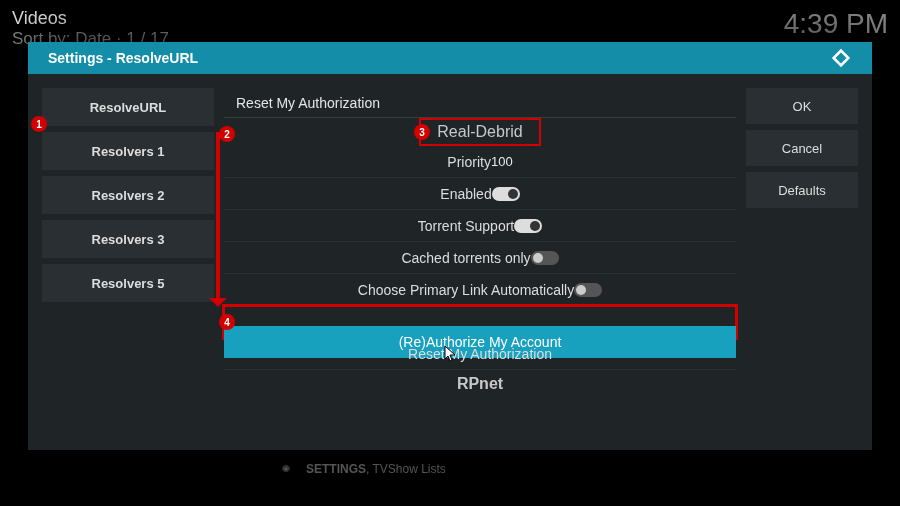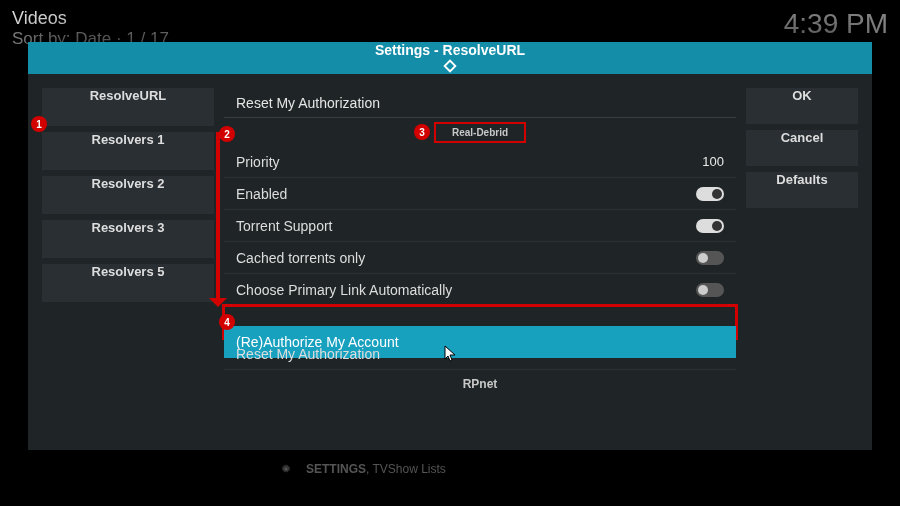--- a/index.html
+++ b/index.html
@@ -29,36 +29,35 @@
   background: #1f2426;
   box-shadow: 0 0 40px rgba(0,0,0,0.9);
 }
 .dlg-header {
   height: 32px;
   background: #148da8;
   display: flex;
   align-items: center;
   justify-content: space-between;
   padding: 0 20px;
-  flex-direction: column;
 }
 .dlg-header .title { color: #fff; font-weight: bold; font-size: 14px; }
 .kodi-logo { width: 22px; height: 22px; }
 .body {
   display: flex;
   height: calc(100% - 32px);
   padding: 14px 14px 14px 14px;
   gap: 10px;
 }
 .sidebar { width: 172px; display: flex; flex-direction: column; gap: 6px; }
 .side-item {
   background: #2a2f33;
   height: 38px;
   display: flex;
-  align-items: flex-start;
+  align-items: center;
   justify-content: center;
   color: #ddd;
   font-size: 13px;
   font-weight: 600;
   position: relative;
 }
 .side-item.selected { outline: 3px solid #d30000; outline-offset: -1px; }
 .main { flex: 1; position: relative; }
 .section {
   height: 30px;
@@ -67,37 +66,37 @@
   padding: 0 12px;
   border-bottom: 1px solid rgba(255,255,255,0.12);
   color: #e5e5e5;
   font-size: 14px;
   font-weight: 300;
 }
 .group-hdr {
   height: 28px;
   text-align: center;
   color: #c8c8c8;
-  font-size: 10px;
-  font-weight: bold;
+  font-size: 16px;
+  font-weight: normal;
   display: flex;
   align-items: center;
   justify-content: center;
   padding: 2px 0;
   position: relative;
 }
 .group-hdr.redbox .gh-inner {
   border: 2px solid #d30000;
   padding: 3px 16px;
 }
 .row {
   height: 32px;
   display: flex;
   align-items: center;
-  justify-content: space-between;
+  justify-content: center;
   padding: 0 12px;
   border-bottom: 1px solid rgba(255,255,255,0.06);
   color: #ddd;
   font-size: 14px;
   font-weight: 300;
   position: relative;
 }
 .row.highlight { background: #18a0bf; color: #fff; }
 .row.highlight-wrap { outline: 3px solid #d30000; outline-offset: -1px; padding: 0; }
 .row.highlight-wrap .row { border: none; width: 100%; margin-top: 40px; }
@@ -105,25 +104,25 @@
 .toggle { width: 28px; height: 14px; border-radius: 7px; background: #555; position: relative; }
 .toggle .knob { width: 10px; height: 10px; border-radius: 50%; background: #ccc; position: absolute; top: 2px; }
 .toggle.on { background: #ddd; }
 .toggle.on .knob { right: 2px; background: #333; }
 .toggle.off .knob { left: 2px; }
 .actions { width: 112px; display: flex; flex-direction: column; gap: 6px; }
 .btn {
   background: #2a2f33;
   height: 36px;
   display: flex;
-  align-items: flex-start;
+  align-items: center;
   justify-content: center;
   color: #ddd;
   font-size: 13px;
-  font-weight: 700;
+  font-weight: 400;
 }
 .arrow-down {
   position: absolute;
   left: 216px; top: 132px;
   width: 4px; height: 172px;
   background: #d30000;
 }
 .arrow-down::after {
   content: "";
   position: absolute; bottom: -12px; left: -7px;
@@ -140,21 +139,21 @@
   font-weight: bold;
   display: flex;
   align-items: center;
   justify-content: center;
 }
 .badge.b1 { top: 116px; left: 31px; }
 .badge.b2 { top: 126px; left: 219px; }
 .badge.b3 { top: 124px; left: 414px; }
 .badge.b4 { top: 314px; left: 219px; }
 .cursor { position: absolute; top: 345px; left: 444px; width: 14px; height: 18px; }
-.group-hdr.sub { font-weight: bold; font-size: 12px; text-align: center; }
+.group-hdr.sub { font-weight: bold; font-size: 16px; text-align: center; }
 .extra-text {
   position: absolute;
   bottom: 30px;
   left: 280px;
   color: #555;
   font-size: 12px;
   display: flex;
   align-items: center;
   gap: 14px;
 }

